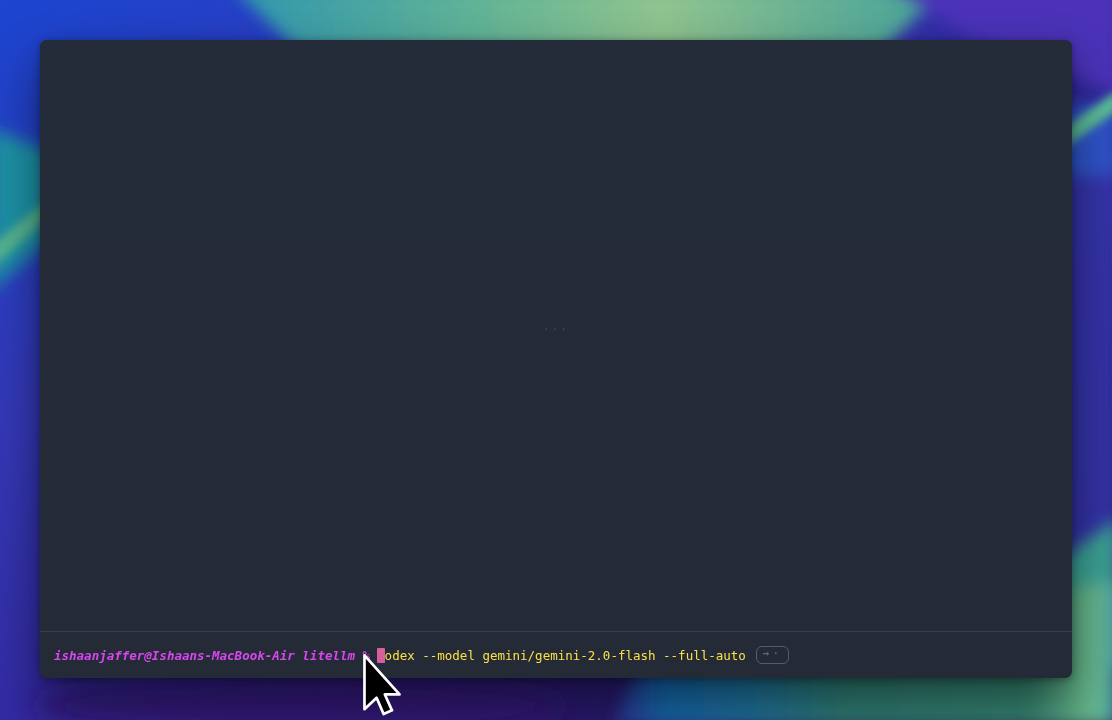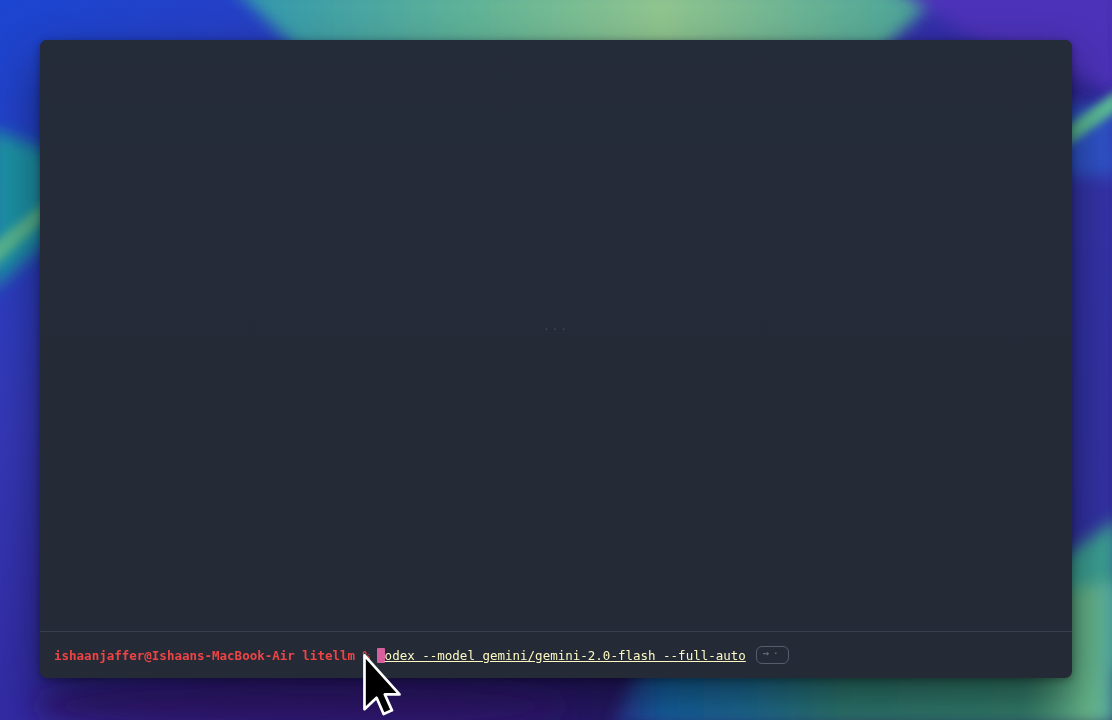--- a/index.html
+++ b/index.html
@@ -60,33 +60,33 @@
     height: 47px;
     border-top: 1px solid #39404D;
     display: flex;
     align-items: center;
     padding: 0 14px;
     box-sizing: border-box;
     font-size: 12.5px;
     white-space: pre;
   }
   .prompt-text {
-    color: #ef4444;
+    color: #d946ef;
     font-weight: 700;
+    font-style: italic;
   }
   .cursor-block {
     display: inline-block;
     background: #D75F9D;
     color: #D75F9D;
     margin-left: 7px;
     border-radius: 1px;
   }
   .suggestion-text {
-    color: #fef9c3;
-    text-decoration: underline;
+    color: #fde047;
   }
   .hint-badge {
     display: inline-block;
     margin-left: 10px;
     padding: 0px 6px 2px 6px;
     border: 1px solid #555D6B;
     border-radius: 6px;
     color: #6D7582;
     font-size: 11px;
     letter-spacing: 3px;

